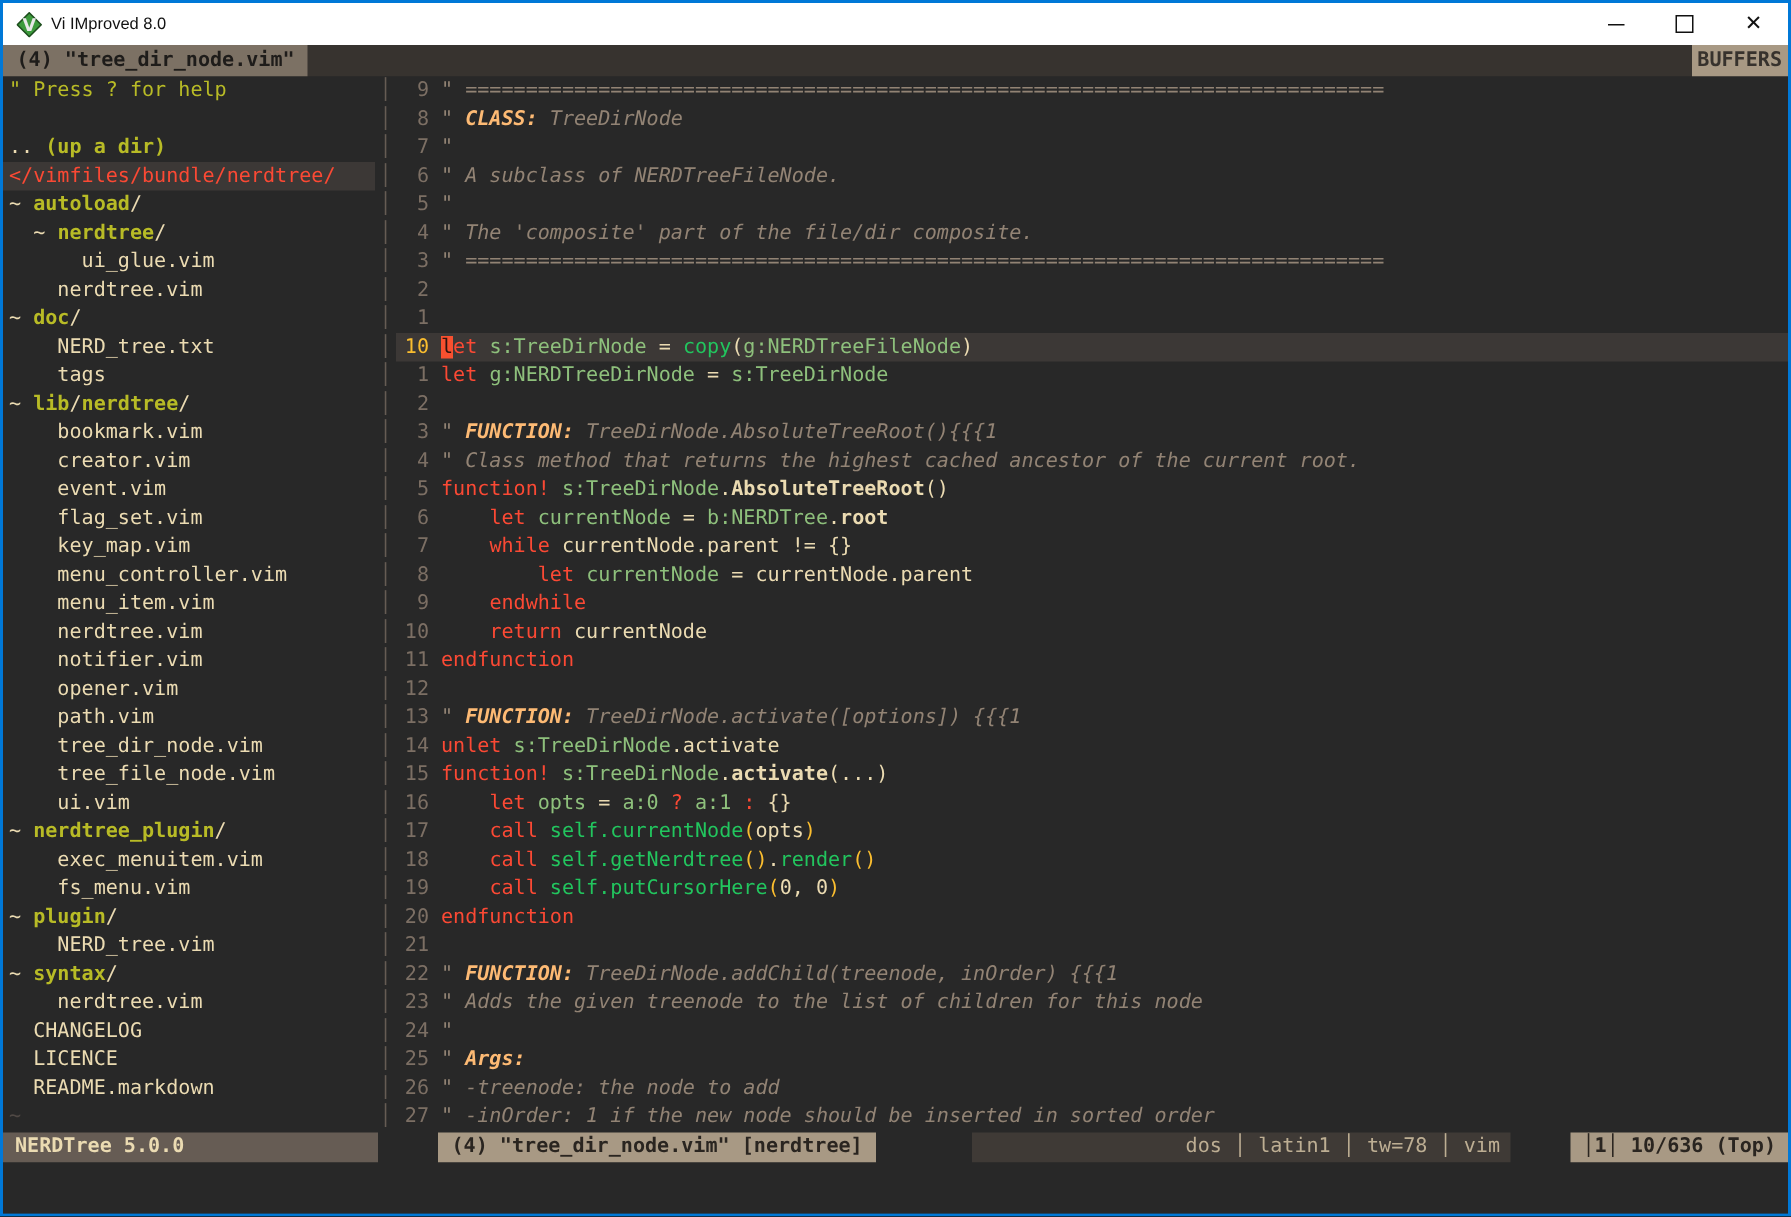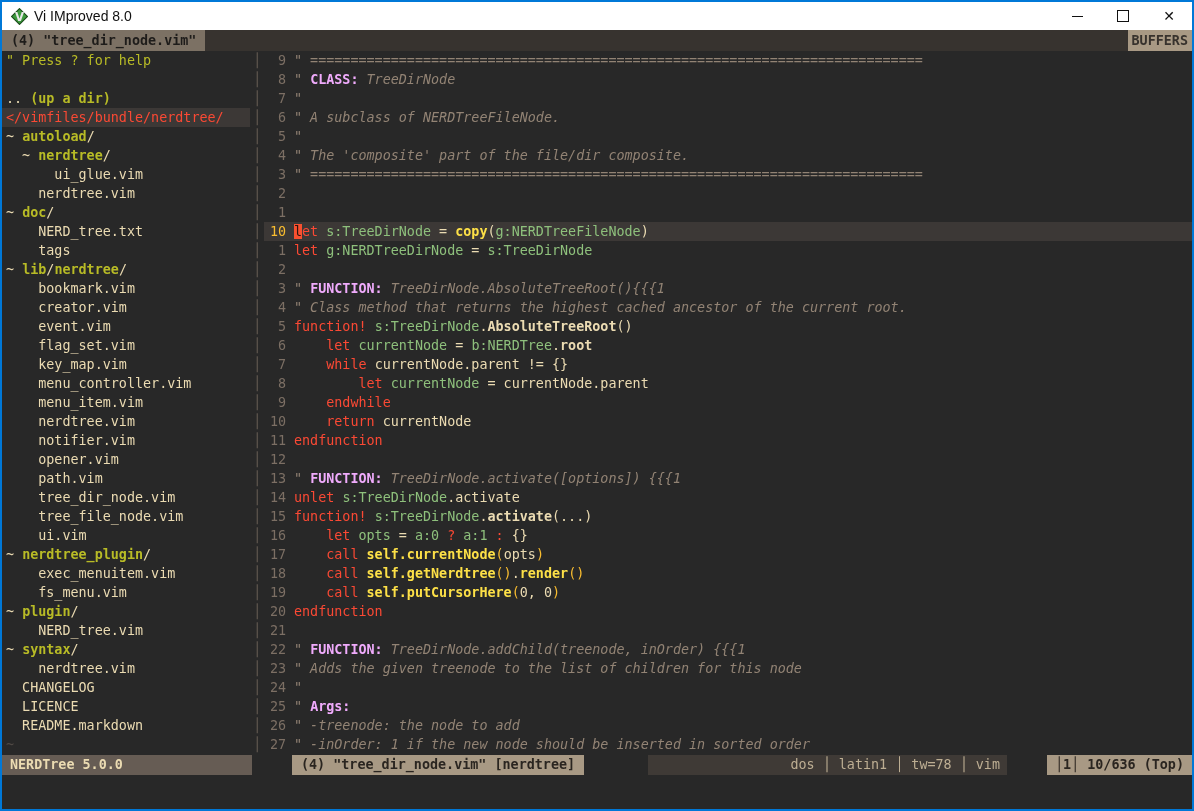--- a/index.html
+++ b/index.html
@@ -4,21 +4,21 @@
 <style>
   html,body{margin:0;padding:0;background:#111;}
   .window{
     width:1194px;height:811px;box-sizing:border-box;
     border:2px solid #0078d7;display:flex;flex-direction:column;
     font-family:"DejaVu Sans Mono",monospace;overflow:hidden;background:#282828;
   }
   
   .titlebar{height:28px;background:#ffffff;display:flex;align-items:center;flex:0 0 auto;}
   .titlebar .appicon{width:17px;height:17px;margin:0 6px 0 9px;flex:0 0 auto;}
-  .titlebar .title{font-family:"Liberation Sans",sans-serif;font-size:14px;color:#111;flex:1 1 auto;}
+  .titlebar .title{font-family:"Liberation Sans",sans-serif;font-size:11px;color:#111;flex:1 1 auto;}
   .wctrl{display:flex;height:100%;}
   .wbtn{width:46px;height:100%;display:flex;align-items:center;justify-content:center;cursor:default;}
   .glyph-min{width:11px;height:1px;background:#111;display:block;}
   .glyph-max{width:10px;height:10px;border:1px solid #111;display:block;}
   .glyph-close{font-size:14px;color:#111;font-family:"DejaVu Sans",sans-serif;line-height:1;}
   
   .tabline{height:21px;background:#37332f;display:flex;align-items:stretch;flex:0 0 auto;}
   .tab-current{background:#7c7164;color:#1e1c1a;font-weight:bold;font-size:13.4px;line-height:21px;padding:0 9px;white-space:pre;}
   .tabline .spacer{flex:1 1 auto;}
   .tab-buffers{background:#a89984;color:#37322d;font-weight:bold;font-size:13.4px;line-height:21px;padding:0 4px;}
@@ -30,25 +30,25 @@
   .separator{width:14px;flex:0 0 auto;color:#665c54;font-size:13.4px;line-height:19px;white-space:pre;text-align:center;}
   .editor{flex:1 1 auto;overflow:hidden;font-size:13.4px;}
   .editor .line{height:19px;line-height:19px;white-space:pre;padding-left:4px;}
   .editor .line.cur{background:#3c3836;}
   .ln{display:inline-block;width:18px;margin-right:8px;text-align:right;color:#7c6f64;}
   .line.cur .ln{color:#fabd2f;}
   
   .tr{color:#fb4934;}
   .ta{color:#8ec07c;}
   .ty{color:#fabd2f;}
-  .tY{color:#fde047;font-weight:bold;}
+  .tY{color:#22c55e;font-weight:normal;}
   .tf{color:#ebdbb2;}
   .tF{color:#ebdbb2;font-weight:bold;}
   .tc{color:#928374;font-style:italic;}
-  .tC{color:#f0abfc;font-weight:bold;}
+  .tC{color:#fdba74;font-style:italic;font-weight:bold;}
   .tk{background:#f8502f;color:#2d1410;}
   .th{color:#b8bb26;}
   .td{color:#b8bb26;font-weight:bold;margin-top:12px;}
   .te{color:#504945;}
   .trp{color:#fb4934;}
   
   .statusline{height:20px;flex:0 0 auto;display:flex;font-size:13.4px;line-height:20px;white-space:pre;gap:40px;}
   .st-nerdtree{width:250px;flex:0 0 auto;background:#665c54;color:#ebdbb2;font-weight:bold;padding-left:8px;box-sizing:border-box;}
   .st-file{background:#a89984;color:#2a2520;font-weight:bold;padding:0 9px;flex:0 0 auto;}
   .st-mid{flex:1 1 auto;background:#3f3a36;color:#bdae93;text-align:right;padding-right:7px;margin-left:24px;}

